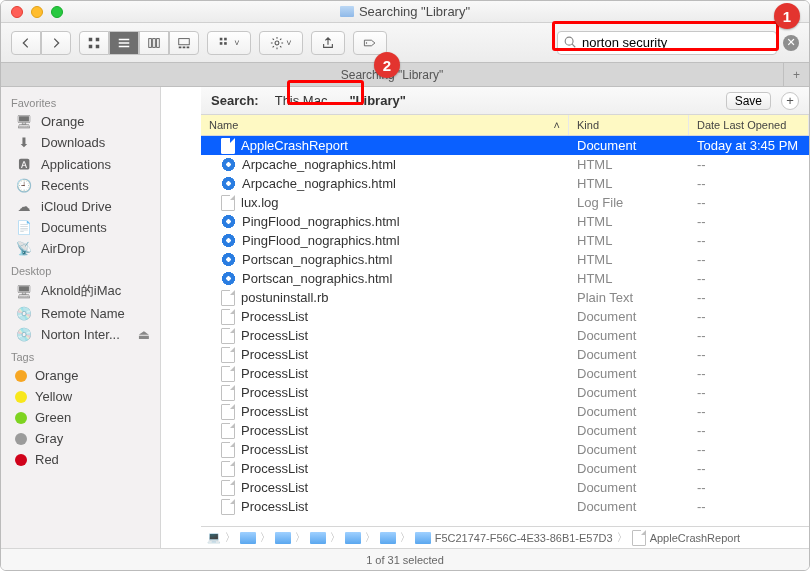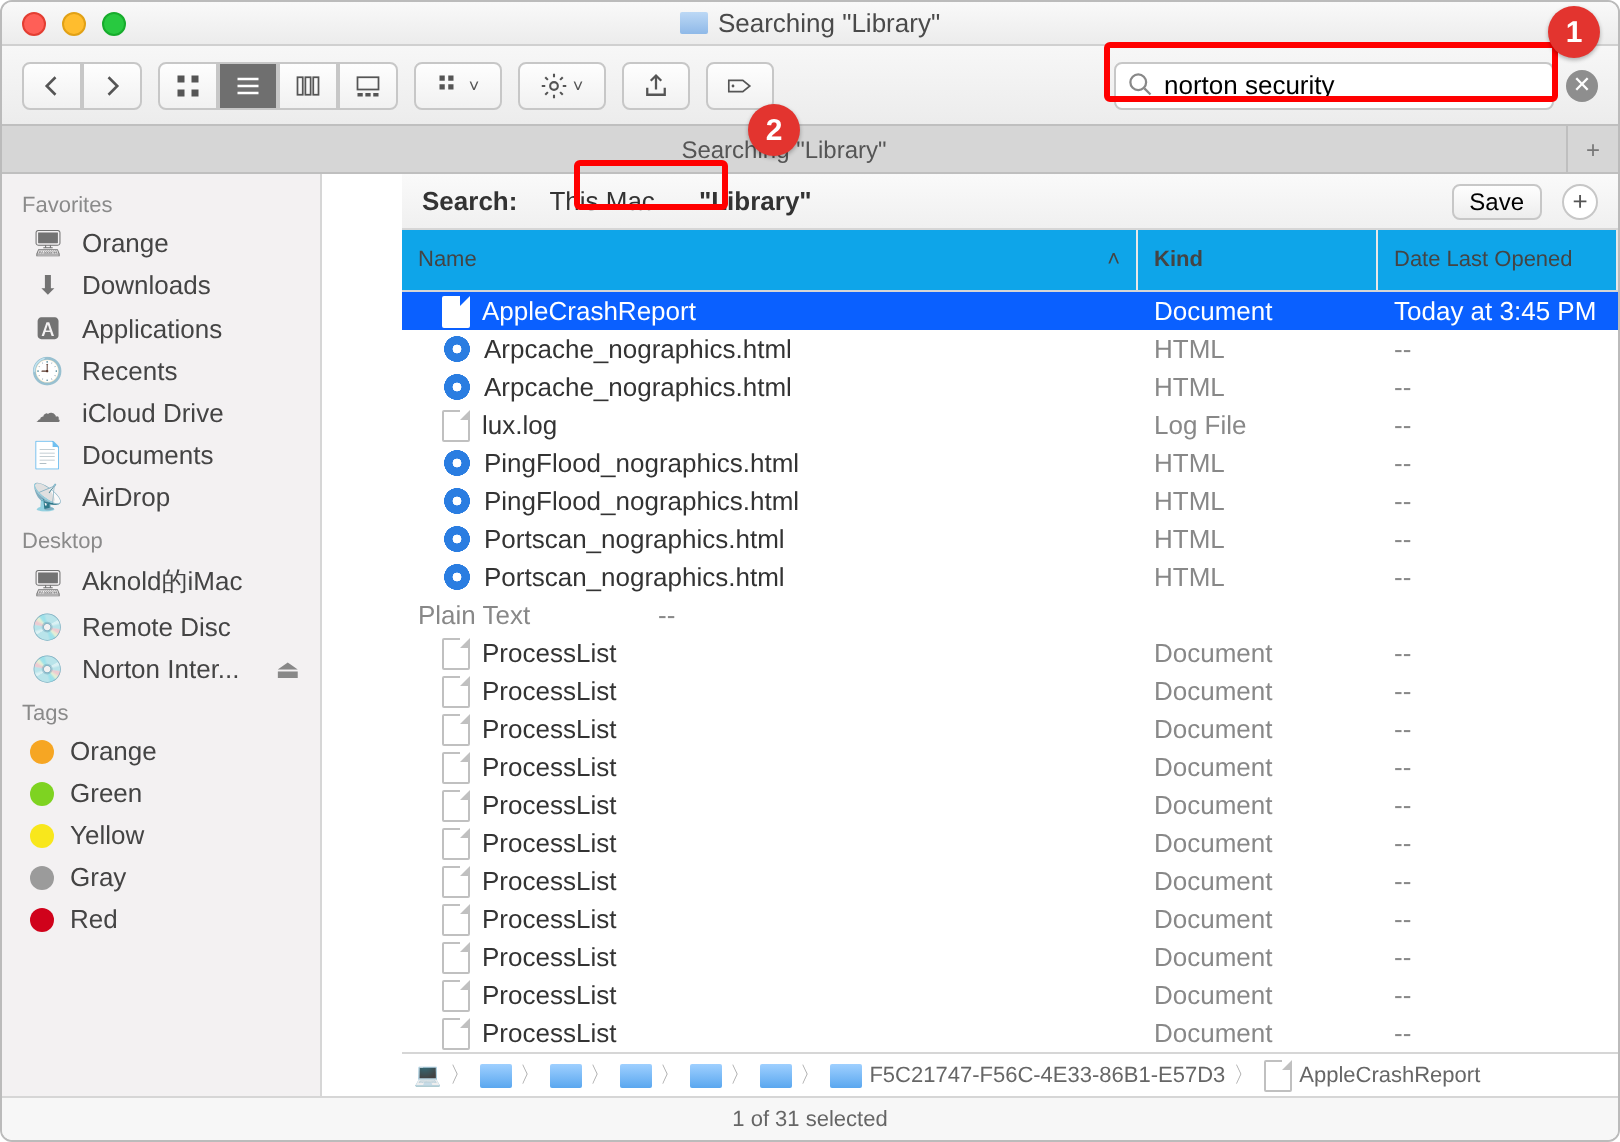--- a/index.html
+++ b/index.html
@@ -59,24 +59,24 @@
 
 .scopebar { height: 28px; background: linear-gradient(#fafafa,#f0f0f0); border-bottom: 1px solid #d6d6d6; display: flex; align-items: center; padding: 0 10px; font-size: 13px; gap: 10px; }
 .scopebar .lbl { font-weight: 600; color: #333; }
 .scope-opt { color: #333; padding: 2px 6px; }
 .scope-sel { font-weight: 600; }
 .scope-spacer { flex: 1; }
 .savebtn { height: 18px; font-size: 12px; padding: 0 8px; background: linear-gradient(#fefefe,#ededed); border: 1px solid #c7c7c7; border-radius: 4px; }
 .plusbtn { width: 18px; height: 18px; border: 1px solid #c7c7c7; border-radius: 50%; display: flex; align-items: center; justify-content: center; font-size: 13px; color: #555; background: #fff; }
 
 
-.colhead { height: 31px; background: #0ea5e9; border-bottom: 1px solid #d6d6d6; display: flex; font-size: 11px; color: #444; }
+.colhead { height: 21px; background: #fef9c3; border-bottom: 1px solid #d6d6d6; display: flex; font-size: 11px; color: #444; }
 .colhead > div { display: flex; align-items: center; padding: 0 8px; border-right: 1px solid #e8e8e8; }
 .col-name { flex: 1; justify-content: space-between; }
-.col-kind { width: 120px; font-weight: bold; }
+.col-kind { width: 120px; }
 .col-date { width: 120px; border-right: none; text-align: center; }
 
 
 .filelist { flex: 1; overflow: hidden; font-size: 13px; }
 .frow { display: flex; height: 19px; align-items: center; color: #333; }
 .frow.sel { background: #0a60ff; color: #fff; }
 .frow .c-name { flex: 1; display: flex; align-items: center; gap: 6px; padding-left: 20px; overflow: hidden; white-space: nowrap; }
 .frow .c-kind { width: 120px; padding: 0 8px; }
 .frow.sel .c-kind, .frow.sel .c-date { color: #fff; }
 .frow .c-kind, .frow .c-date { color: #888; }
@@ -243,41 +243,41 @@
           </div>
         </div>
       <div class="sb-head">Desktop</div>
       <div id="sb-dev">
           <div class="sb-item">
             <span class="sicon">🖥</span>
             <span>Aknold的iMac</span>
           </div>
           <div class="sb-item">
             <span class="sicon">💿</span>
-            <span>Remote Disc</span>
+            <span>Remote Name</span>
           </div>
           <div class="sb-item">
             <span class="sicon">💿</span>
             <span>Norton Inter...</span>
             <span style="margin-left:auto;color:#888">⏏</span>
           </div>
         </div>
       <div class="sb-head">Tags</div>
       <div id="sb-tags">
           <div class="sb-item">
             <span class="tagdot" style="background:#f6a623"></span>
             <span>Orange</span>
           </div>
           <div class="sb-item">
+            <span class="tagdot" style="background:#f8e71c"></span>
+            <span>Yellow</span>
+          </div>
+          <div class="sb-item">
             <span class="tagdot" style="background:#7ed321"></span>
             <span>Green</span>
-          </div>
-          <div class="sb-item">
-            <span class="tagdot" style="background:#f8e71c"></span>
-            <span>Yellow</span>
           </div>
           <div class="sb-item">
             <span class="tagdot" style="background:#9b9b9b"></span>
             <span>Gray</span>
           </div>
           <div class="sb-item">
             <span class="tagdot" style="background:#d0021b"></span>
             <span>Red</span>
           </div>
         </div>
@@ -361,20 +361,24 @@
           </div>
           <div class="frow">
             <div class="c-name">
               <span class="ficon safari"></span>
               <span>Portscan_nographics.html</span>
             </div>
             <div class="c-kind">HTML</div>
             <div class="c-date">--</div>
           </div>
           <div class="frow">
+            <div class="c-name">
+              <span class="ficon doc"></span>
+              <span>postuninstall.rb</span>
+            </div>
             <div class="c-kind">Plain Text</div>
             <div class="c-date">--</div>
           </div>
           <div class="frow">
             <div class="c-name">
               <span class="ficon doc"></span>
               <span>ProcessList</span>
             </div>
             <div class="c-kind">Document</div>
             <div class="c-date">--</div>

